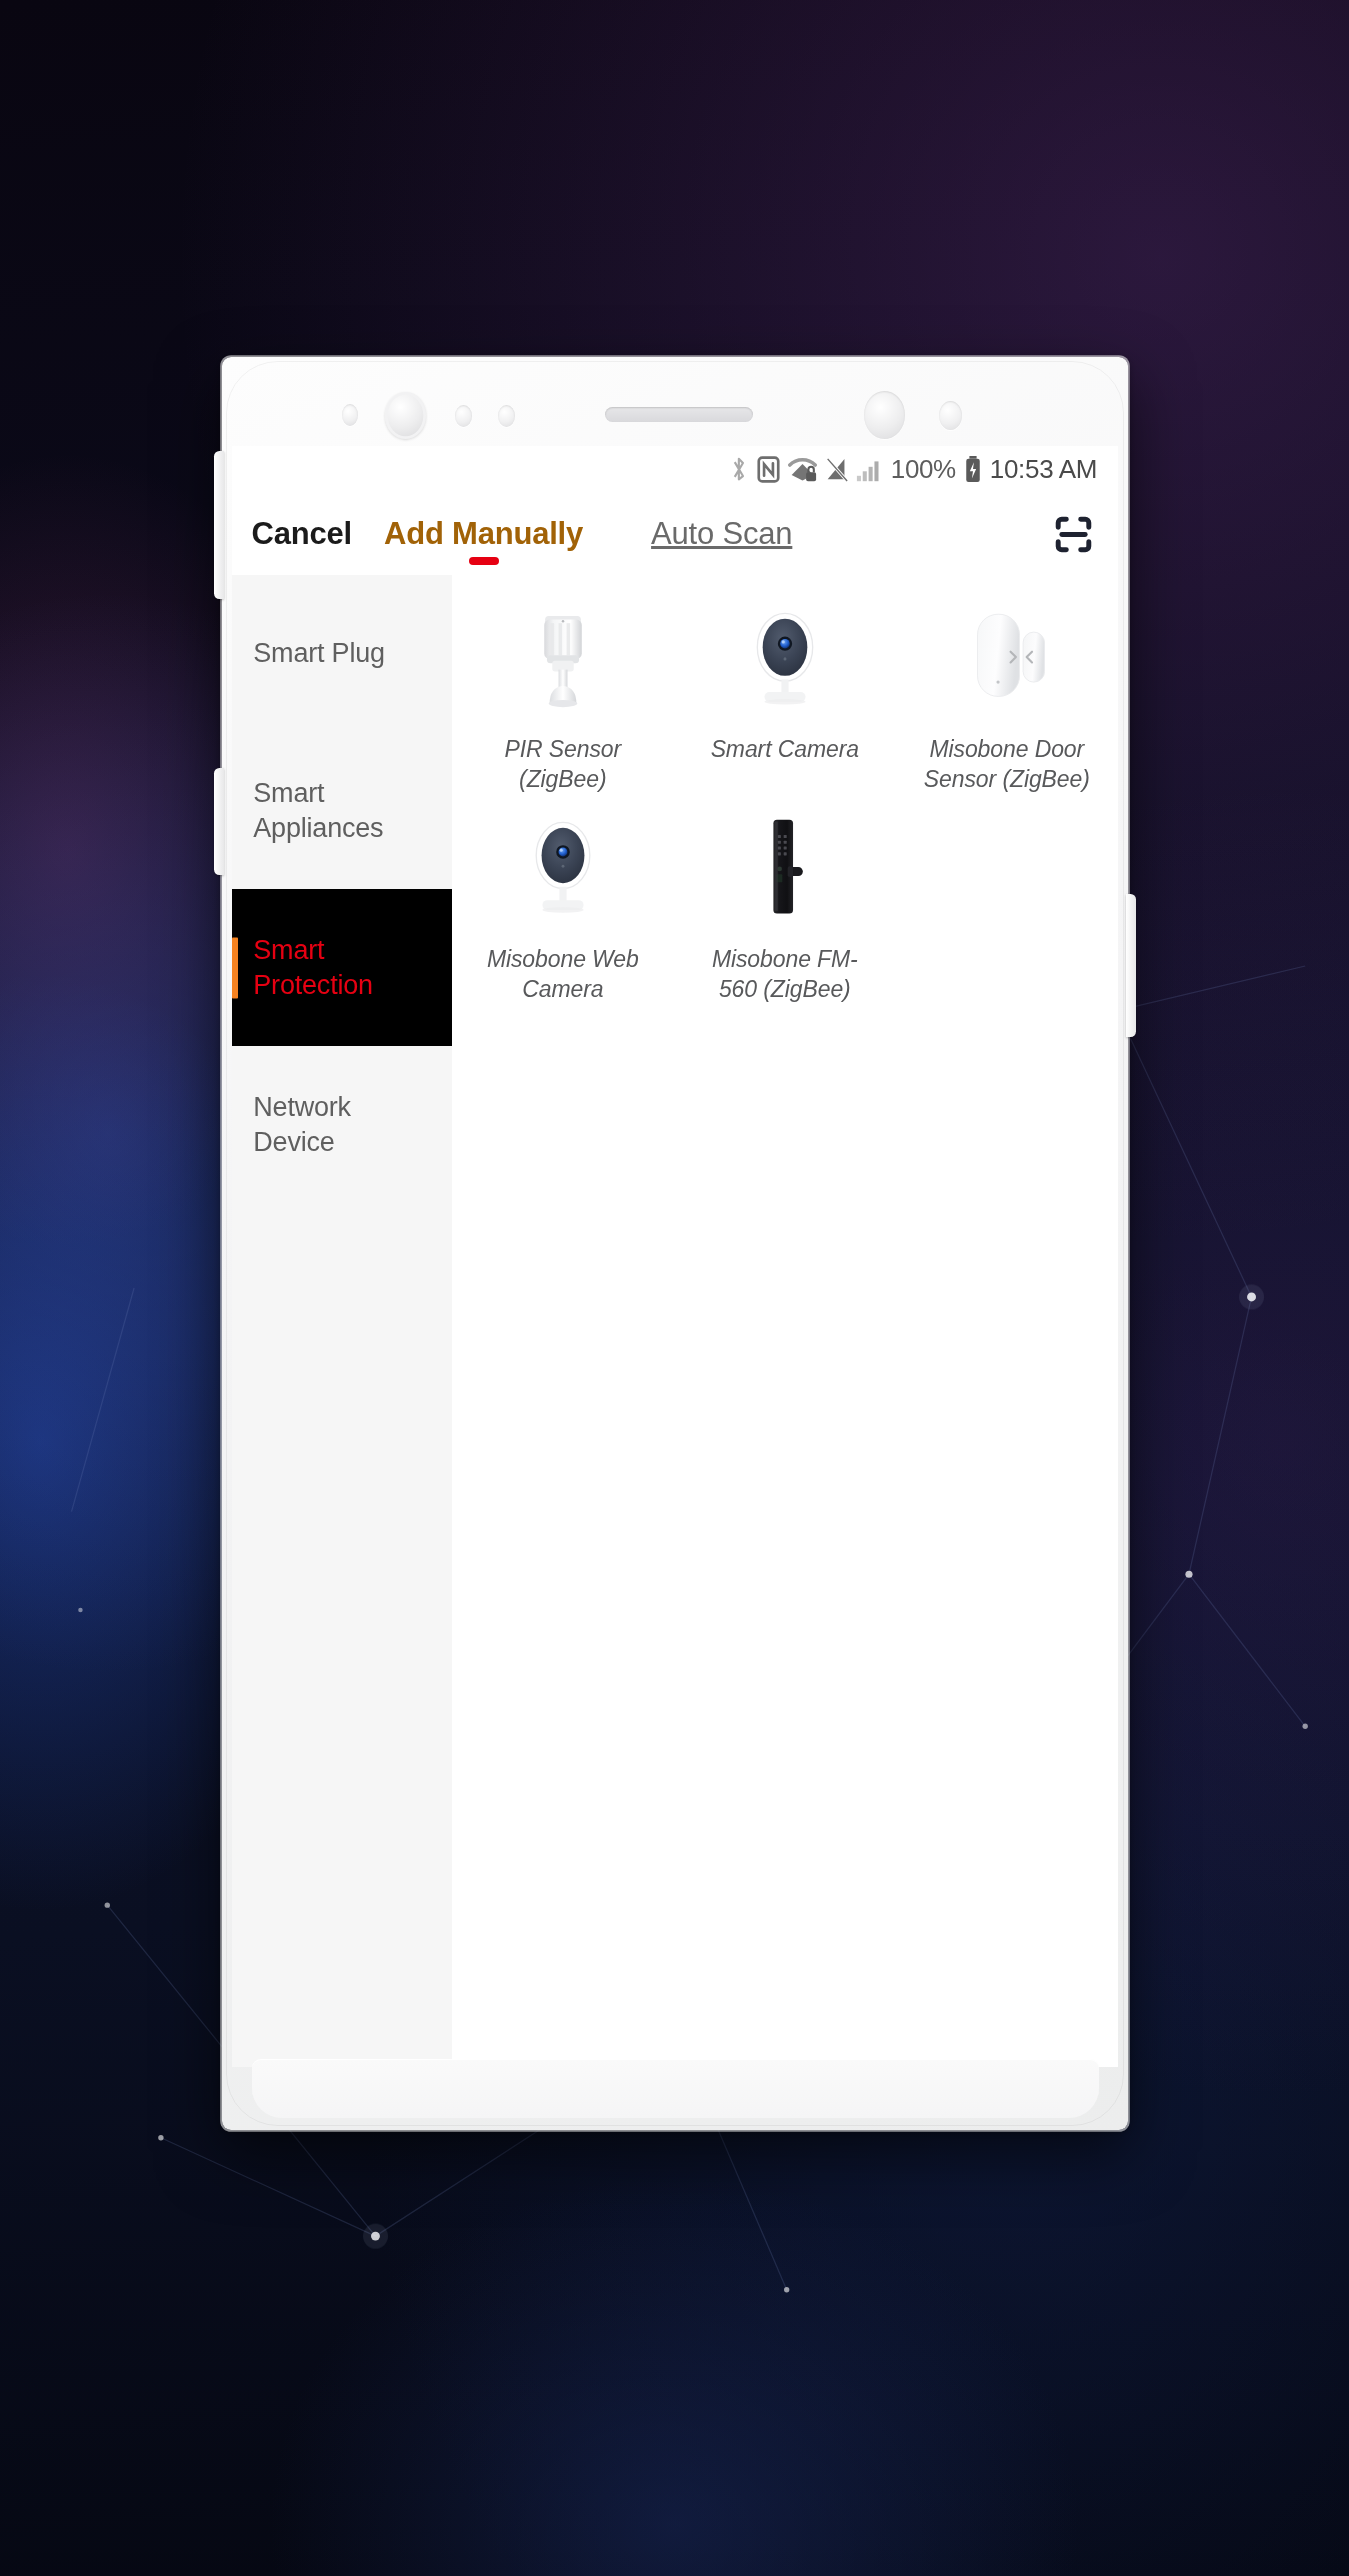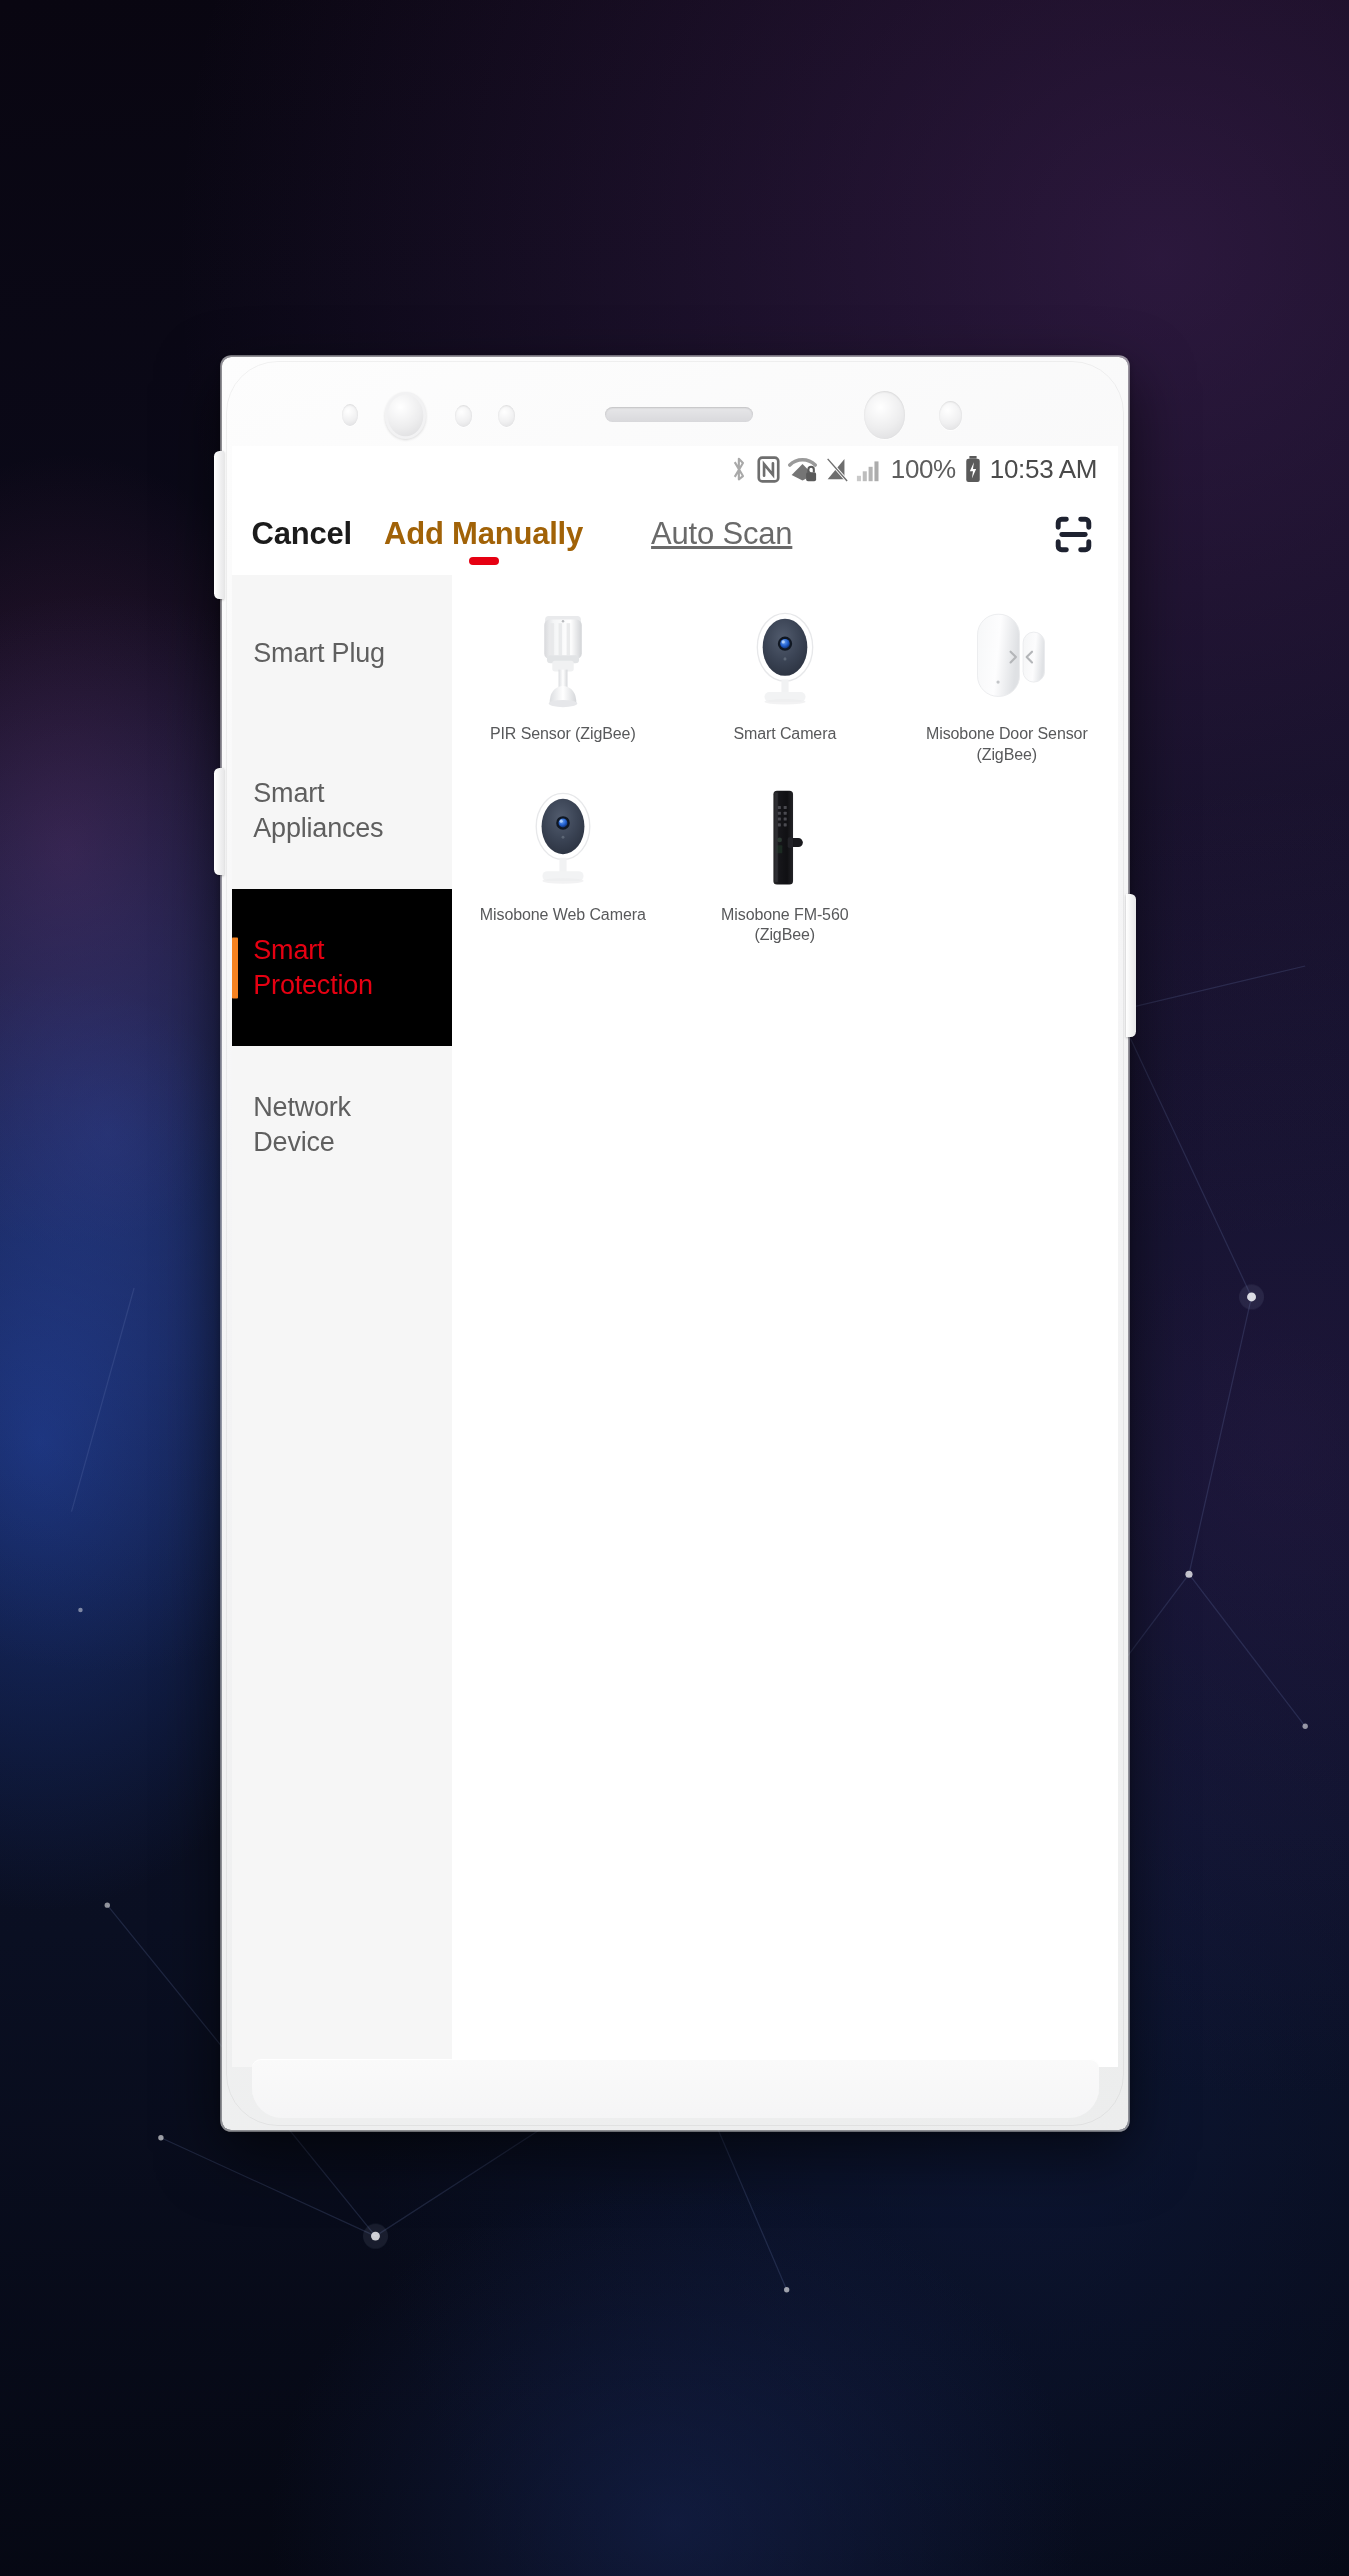--- a/index.html
+++ b/index.html
@@ -148,25 +148,26 @@
     display: grid;
     grid-template-columns: repeat(3, 1fr);
     row-gap: 5.4px;
   }
   .cell {
     display: flex; flex-direction: column; align-items: center;
     padding-top: 14.3px;
   }
   .thumb { width: 134px; height: 106px; position: relative; }
   .cap {
-    margin-top: 13px;
+    margin-top: 24px;
     text-align: center;
-    font-size: 16px; line-height: 1.30; color: #58595b;
+    font-size: 23px; line-height: 1.30; color: #58595b;
     letter-spacing: -0.1px;
     max-width: 175px;
+    font-style: italic;
   }
 
   
   .chin {
     position: absolute;
     left: 29.5px; bottom: 12.5px;
     width: 847px; height: 59px;
     border-radius: 9px 9px 30px 30px;
     background: linear-gradient(180deg,#fafafa 0%, #f5f5f6 100%);
     box-shadow: inset 0 0.9px 0 rgba(255,255,255,0.9);

